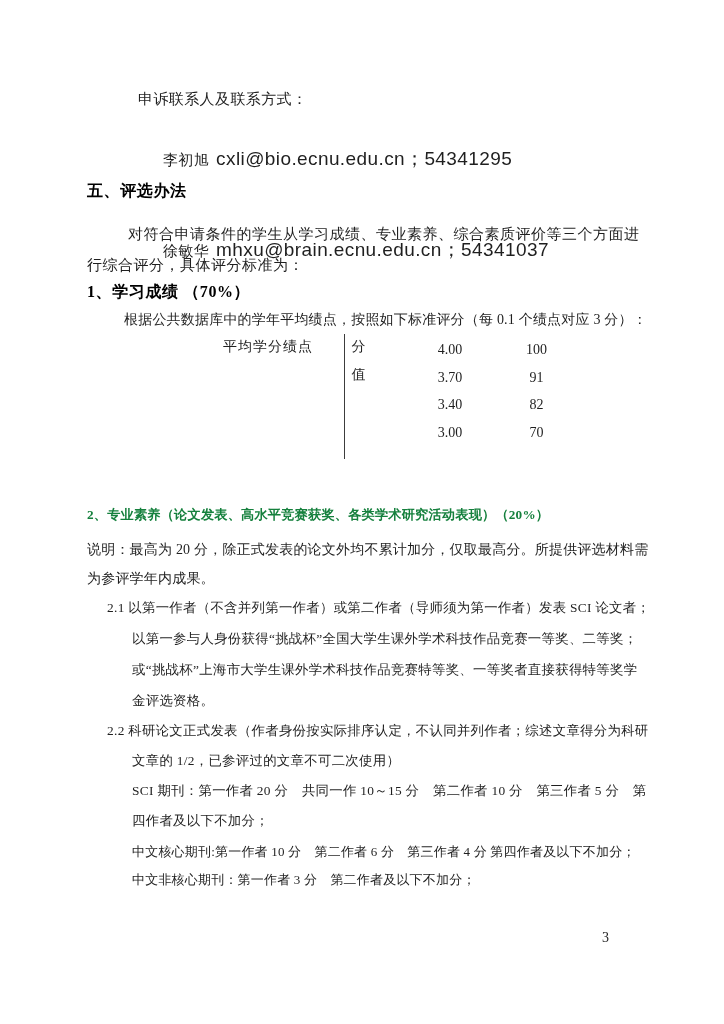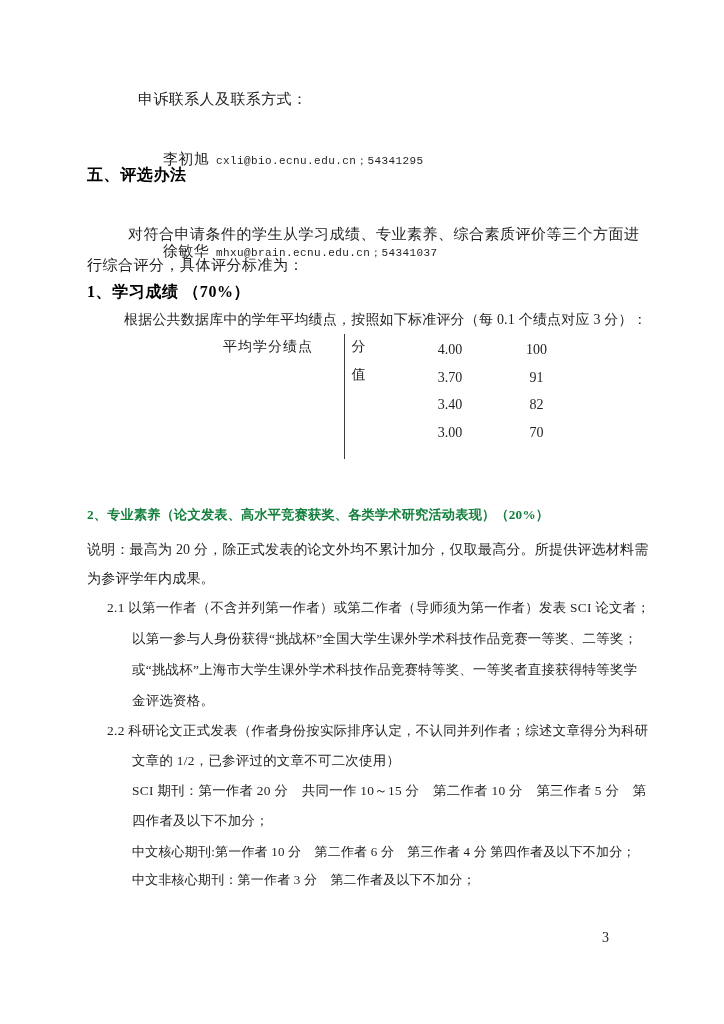--- a/index.html
+++ b/index.html
@@ -11,29 +11,29 @@
     font-family: "Liberation Serif", "DejaVu Serif", serif;
     color: #1f1f1f;
     overflow: hidden;
   }
   .blk { position: absolute; }
   .line { white-space: pre; }
 
   
   .contact { left: 138px; top: 84px; font-size: 15px; line-height: 30px; letter-spacing: 0.4px; }
   .contact .info {
-    font-family: Liberation Mono, monospace;
-    font-size: 11px;
+    font-family: Liberation Sans, sans-serif;
+    font-size: 19px;
     letter-spacing: 0.4px;
     margin-left: 7px;
   }
 
   
   .h-big { font-weight: bold; color: #000; font-size: 16px; line-height: 30px; letter-spacing: 0.6px; }
-  .heading5 { left: 87px; top: 160px; }
+  .heading5 { left: 87px; top: 176px; }
   .heading1 { left: 87px; top: 277px; }
   .heading2 { left: 87px; top: 500px; font-weight: bold; color: #15803d; font-size: 13.2px; line-height: 30px; letter-spacing: 0.2px; }
 
   
   .intro { left: 87px; top: 219px; font-size: 15px; line-height: 31px; letter-spacing: 0.5px; }
   .intro .indent { margin-left: 41px; }
 
   
   .gendesc { left: 124px; top: 305px; font-size: 14px; line-height: 30px; letter-spacing: 0.2px; }
 

